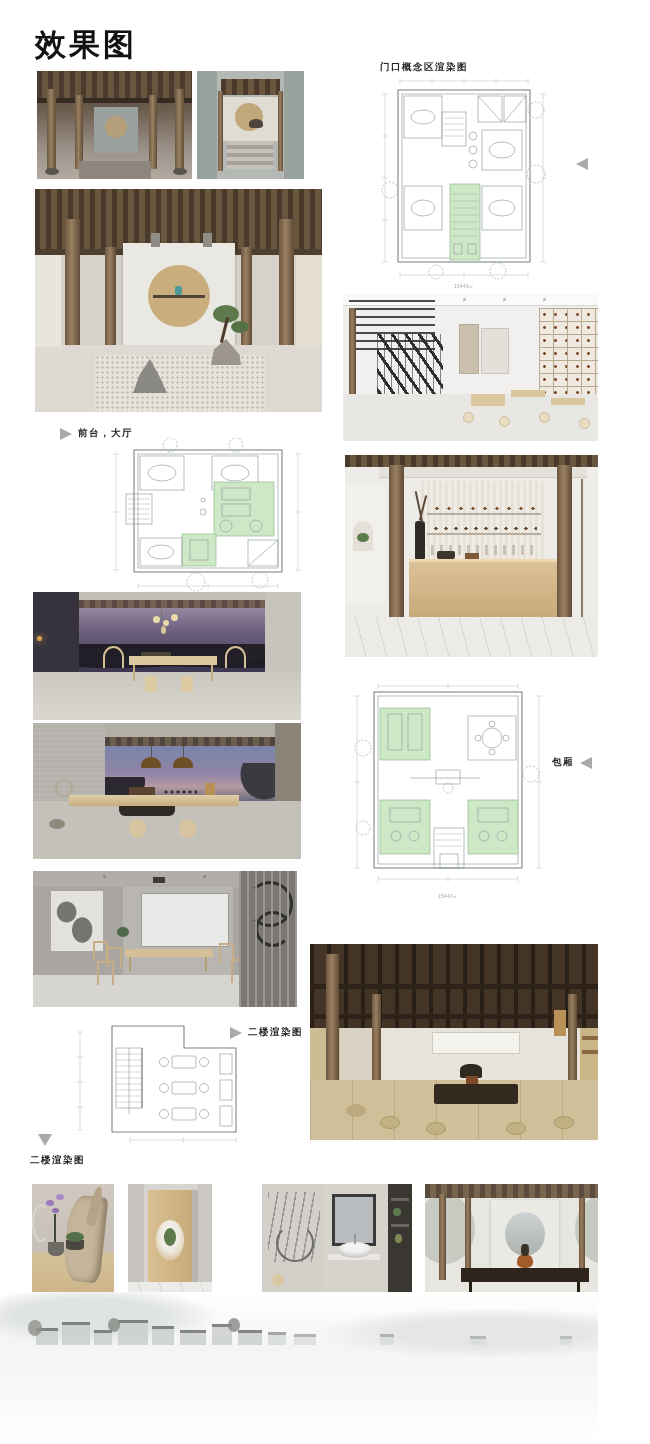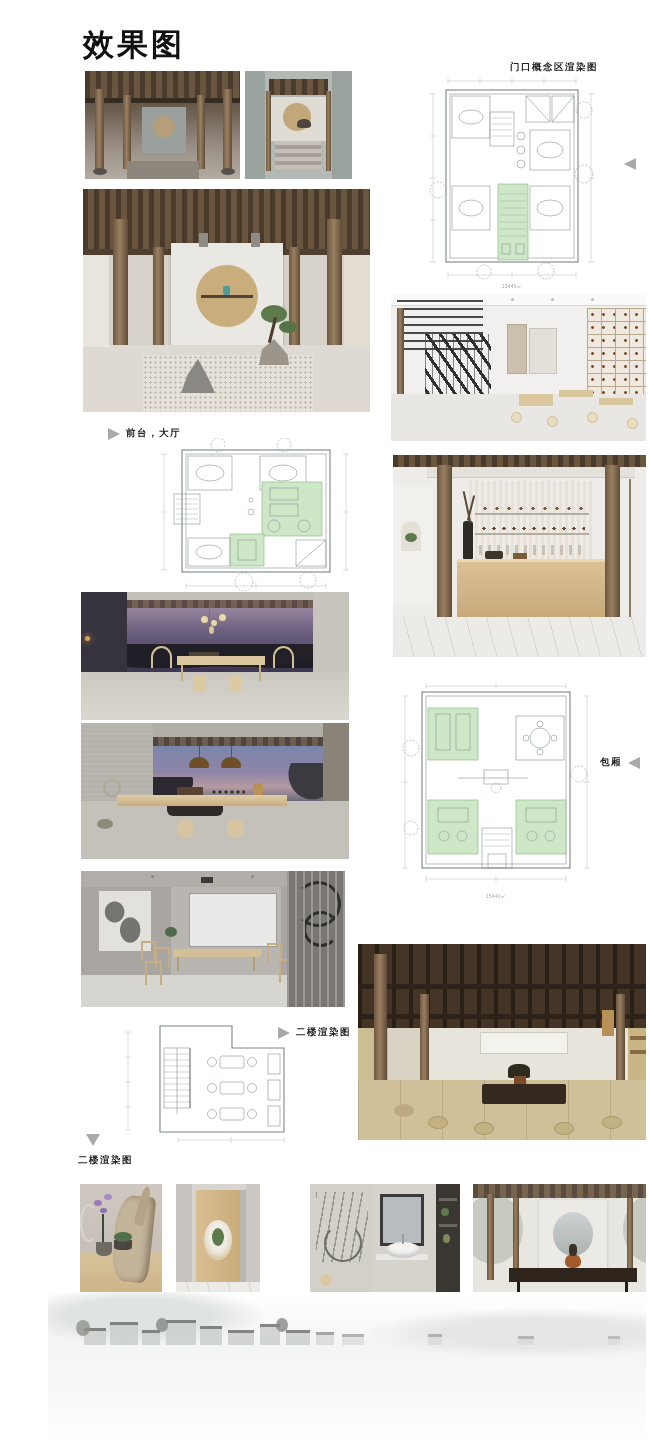--- a/index.html
+++ b/index.html
@@ -1,26 +1,26 @@
 <!DOCTYPE html>
 <html><head>
 <meta charset="utf-8">
 <style>
   html,body{margin:0;padding:0;background:#fff;}
   .board{position:relative;width:598px;height:1444px;background:#ffffff;overflow:hidden;
-         font-family:"Liberation Sans",sans-serif;margin-left:48px;}
+         font-family:"Liberation Sans",sans-serif;}
   .abs{position:absolute;}
   .ph{position:absolute;overflow:hidden;background:#ddd;}
   .ph *{position:absolute;}
   .title{position:absolute;font-family:"DejaVu Serif",serif;font-weight:700;
          font-size:31px;color:#111;letter-spacing:3px;}
   .lbl{position:absolute;display:flex;align-items:center;gap:6px;
        font-family:"DejaVu Serif",serif;font-weight:700;font-size:9.5px;color:#222;
        letter-spacing:1.5px;white-space:nowrap;}
-  .lbl.center{display:block;text-align:right;}
+  .lbl.center{display:block;text-align:left;}
   .tri-r{width:0;height:0;border-top:6px solid transparent;border-bottom:6px solid transparent;
          border-left:12px solid #a9a9a9;}
   .tri-l{width:0;height:0;border-top:6px solid transparent;border-bottom:6px solid transparent;
          border-right:12px solid #a9a9a9;}
   .tri-d{width:0;height:0;border-left:7px solid transparent;border-right:7px solid transparent;
          border-top:12px solid #a9a9a9;}
   .cap{position:absolute;font-size:4.5px;color:#a0a0a0;text-align:center;letter-spacing:.5px;}
   
   .pl{stroke:#98a0a4;fill:none;stroke-width:.7;}
   .pw{stroke:#7c8589;fill:none;stroke-width:1.1;}

